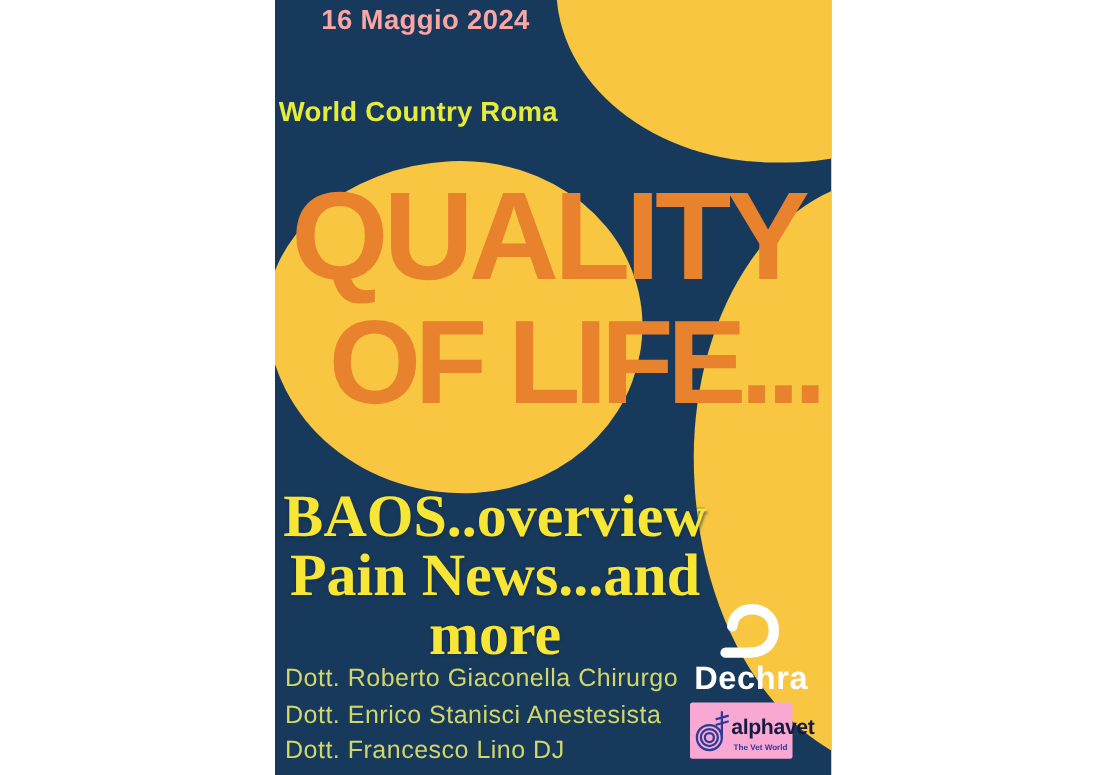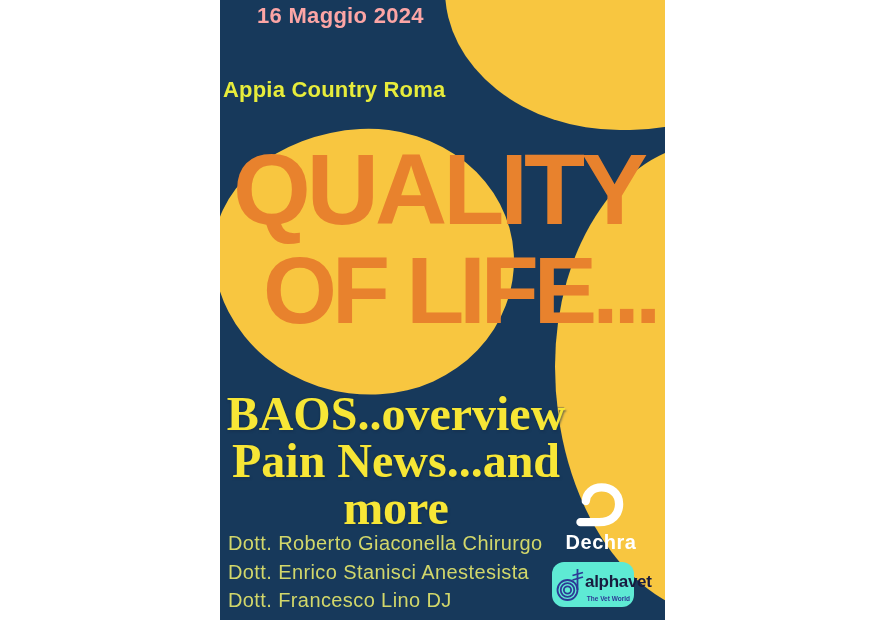--- a/index.html
+++ b/index.html
@@ -27,43 +27,43 @@
 
   .subtitle{position:absolute;left:0;top:366px;width:352px;z-index:2;text-align:center;
       font-family:"Liberation Serif",serif;font-weight:bold;font-size:48px;line-height:47px;
       color:#F7E636;text-shadow:1px 2px 2px rgba(21,48,77,.55),-1px -1px 1px rgba(21,48,77,.35);margin-top:24px;}
 
   .speakers{position:absolute;left:8px;top:529px;z-index:2;
       font-size:20px;line-height:28.5px;letter-spacing:.4px;color:#D2D76A;}
 
   .dechra{position:absolute;left:330px;top:483px;width:102px;z-index:3;text-align:center;}
   .dechra svg{display:block;margin:0 auto 0 auto;}
-  .dechra-word{font-size:20px;font-weight:bold;color:#ffffff;letter-spacing:.5px;line-height:28px;}
+  .dechra-word{font-size:26px;font-weight:bold;color:#ffffff;letter-spacing:.5px;line-height:28px;}
 
   .alphavet{position:absolute;left:332px;top:562px;width:82px;height:45px;z-index:3;
-      background:#5eead4;border-radius:12px;}
+      background:#f9a8d4;border-radius:2px;}
   .alphavet svg{position:absolute;left:4px;top:4px;}
   .alpha-word{position:absolute;left:33px;top:10px;font-size:17px;font-weight:bold;
       letter-spacing:-.3px;color:#181B3F;}
   .alpha-tag{position:absolute;right:4px;top:33px;font-size:6.5px;font-weight:bold;color:#2D3A96;}
 </style>
 </head>
 <body>
 
 <div class="canvas">
   <div class="poster">
 
     <div class="blob blob-top-right"></div>
     <div class="blob blob-mid-left"></div>
     <div class="blob blob-right"></div>
 
     <div class="date">16 Maggio 2024</div>
 
     <div class="venue">
-      <div>Appia Country Roma</div>
+      <div>World Country Roma</div>
     </div>
 
     <div class="title-line title-line1">QUALITY</div>
     <div class="title-line title-line2">OF LIFE...</div>
 
     <div class="subtitle">
       <div>BAOS..overview</div>
       <div>Pain News...and</div>
       <div>more</div>
     </div>

